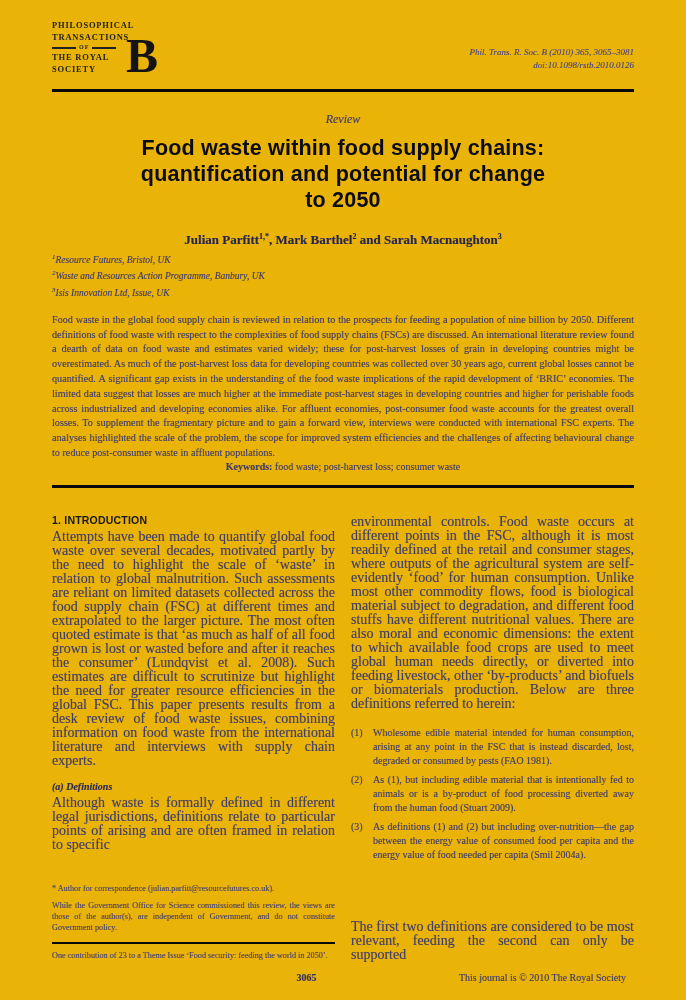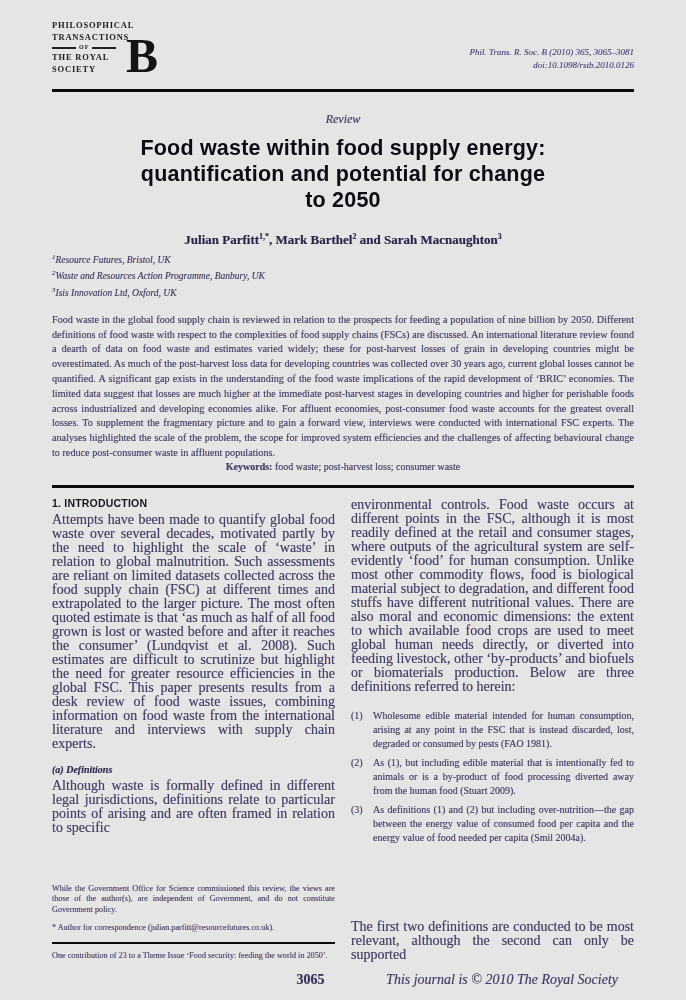--- a/index.html
+++ b/index.html
@@ -1,18 +1,18 @@
 <!DOCTYPE html>
 <html><head>
 <meta charset="utf-8">
 <style>
   * { margin:0; padding:0; box-sizing:border-box; }
   html, body { background:#ffffff; }
   .page {
-    width:686px; height:1000px; background:#e5e5e5;
+    width:686px; height:1000px; background:#eab308;
     font-family:"Liberation Serif", serif; color:#3f3f68;
     overflow:hidden; position:relative;
   }
   .content { height:100%; padding:20px 52px 14px 52px; display:flex; flex-direction:column; }
   .scan { text-shadow:0.35px 0 rgba(165,80,45,0.28), -0.35px 0 rgba(55,70,170,0.28); }
 
   
   .header { display:flex; justify-content:space-between; align-items:flex-start; }
   .logo { position:relative; width:132px; height:64px; color:#222222; }
   .logo-lines { width:90px; font-size:8.5px; font-weight:bold; letter-spacing:0.8px; line-height:11.5px; }
@@ -33,41 +33,41 @@
   .authors { text-align:center; font-weight:bold; font-size:13px; margin-top:19px; color:#26264a; }
   .authors sup { font-size:8px; }
   .affils { text-align:left; font-style:italic; font-size:9.5px; line-height:13px; margin-top:3px; color:#3f3f68; }
   .affils sup { font-size:7px; }
   .abstract { margin-top:13px; font-size:10.2px; line-height:14.8px; text-align:justify; color:#3f3f68; }
   .keywords { text-align:center; font-size:10px; color:#3f3f68; }
   .kw-label { font-weight:bold; }
   .rule.abs { margin-top:13px; }
 
   
-  .columns { display:flex; gap:16px; margin-top:9px; flex:1; min-height:0; }
+  .columns { display:flex; gap:16px; margin-top:26px; flex:1; min-height:0; }
   .col { width:283px; }
   .col.left, .col.right { display:flex; flex-direction:column; }
   .sec-heading { font-family:"Liberation Sans", sans-serif; font-size:10.5px; font-weight:bold;
                  color:#16161f; letter-spacing:0.2px; }
   .body-text { font-size:14px; line-height:14px; text-align:justify; color:#3f3f68; margin-top:4px; }
   .body-text.first { margin-top:1px; }
   .sub-heading { font-style:italic; font-size:10px; font-weight:bold; margin-top:13px; color:#2c2c50; }
   .footnotes { margin-top:auto; padding-top:12px; }
   .footnote { font-size:8.2px; line-height:10.8px; text-align:justify; color:#46466e; margin-top:7px; }
   .rule.mid { height:2.5px; margin-top:8px; width:100%; }
   .def-list { margin-top:10px; }
   .def-item { display:flex; margin-top:5px; }
   .def-num { flex:0 0 22px; font-size:10px; line-height:14px; color:#3f3f68; }
   .def-text { font-size:10px; line-height:14px; text-align:justify; color:#3f3f68; }
   .closing { margin-top:auto; padding-top:10px; }
 
   
-  .footer { position:relative; margin-top:10px; height:14px; font-size:14px; color:#3f3f68; flex:0 0 auto; }
+  .footer { position:relative; margin-top:10px; height:14px; font-size:10px; color:#3f3f68; flex:0 0 auto; }
   .page-num { position:absolute; left:42%; font-weight:bold; color:#34345c; }
-  .copyright { position:absolute; right:16px; font-style:italic; }
+  .copyright { position:absolute; right:8px; }
 </style>
 </head>
 <body>
 
 <div class="page">
   <div class="content">
 
     <div class="header">
       <div class="logo">
         <div class="logo-lines">
@@ -87,53 +87,53 @@
         <div>Phil. Trans. R. Soc. B (2010) 365, 3065–3081</div>
         <div>doi:10.1098/rstb.2010.0126</div>
       </div>
     </div>
 
     <div class="rule thick head"></div>
 
     <div class="kicker scan">Review</div>
 
     <h1 class="title">
-      <span class="tl">Food waste within food supply energy:</span>
+      <span class="tl">Food waste within food supply chains:</span>
       <span class="tl">quantification and potential for change</span>
       <span class="tl">to 2050</span>
     </h1>
 
     <div class="authors scan">
       <span>Julian Parfitt</span><sup>1,*</sup><span>, </span><span>Mark Barthel</span><sup>2</sup><span> and </span><span>Sarah Macnaughton</span><sup>3</sup>
     </div>
 
     <div class="affils scan">
       <div><sup>1</sup><span>Resource Futures, Bristol, UK</span></div>
       <div><sup>2</sup><span>Waste and Resources Action Programme, Banbury, UK</span></div>
-      <div><sup>3</sup><span>Isis Innovation Ltd, Oxford, UK</span></div>
+      <div><sup>3</sup><span>Isis Innovation Ltd, Issue, UK</span></div>
     </div>
 
     <p class="abstract scan">Food waste in the global food supply chain is reviewed in relation to the prospects for feeding a population of nine billion by 2050. Different definitions of food waste with respect to the complexities of food supply chains (FSCs) are discussed. An international literature review found a dearth of data on food waste and estimates varied widely; these for post-harvest losses of grain in developing countries might be overestimated. As much of the post-harvest loss data for developing countries was collected over 30 years ago, current global losses cannot be quantified. A significant gap exists in the understanding of the food waste implications of the rapid development of ‘BRIC’ economies. The limited data suggest that losses are much higher at the immediate post-harvest stages in developing countries and higher for perishable foods across industrialized and developing economies alike. For affluent economies, post-consumer food waste accounts for the greatest overall losses. To supplement the fragmentary picture and to gain a forward view, interviews were conducted with international FSC experts. The analyses highlighted the scale of the problem, the scope for improved system efficiencies and the challenges of affecting behavioural change to reduce post-consumer waste in affluent populations.</p>
 
     <div class="keywords scan">
       <span class="kw-label">Keywords:</span><span> food waste; post-harvest loss; consumer waste</span>
     </div>
 
     <div class="rule thick abs"></div>
 
     <div class="columns">
 
       <div class="col left">
         <h2 class="sec-heading">1. INTRODUCTION</h2>
         <p class="body-text scan">Attempts have been made to quantify global food waste over several decades, motivated partly by the need to highlight the scale of ‘waste’ in relation to global malnutrition. Such assessments are reliant on limited datasets collected across the food supply chain (FSC) at different times and extrapolated to the larger picture. The most often quoted estimate is that ‘as much as half of all food grown is lost or wasted before and after it reaches the consumer’ (Lundqvist et al. 2008). Such estimates are difficult to scrutinize but highlight the need for greater resource efficiencies in the global FSC. This paper presents results from a desk review of food waste issues, combining information on food waste from the international literature and interviews with supply chain experts.</p>
         <h3 class="sub-heading scan">(a) Definitions</h3>
         <p class="body-text scan">Although waste is formally defined in different legal jurisdictions, definitions relate to particular points of arising and are often framed in relation to specific</p>
         <div class="footnotes">
+          <p class="footnote scan">* Author for correspondence (julian.parfitt@resourcefutures.co.uk).</p>
           <p class="footnote scan">While the Government Office for Science commissioned this review, the views are those of the author(s), are independent of Government, and do not constitute Government policy.</p>
-          <p class="footnote scan">* Author for correspondence (julian.parfitt@resourcefutures.co.uk).</p>
           <div class="rule mid"></div>
           <p class="footnote scan">One contribution of 23 to a Theme Issue ‘Food security: feeding the world in 2050’.</p>
         </div>
       </div>
 
       <div class="col right">
         <p class="body-text scan first">environmental controls. Food waste occurs at different points in the FSC, although it is most readily defined at the retail and consumer stages, where outputs of the agricultural system are self-evidently ‘food’ for human consumption. Unlike most other commodity flows, food is biological material subject to degradation, and different food stuffs have different nutritional values. There are also moral and economic dimensions: the extent to which available food crops are used to meet global human needs directly, or diverted into feeding livestock, other ‘by-products’ and biofuels or biomaterials production. Below are three definitions referred to herein:</p>
         <div class="def-list">
           <div class="def-item">
             <span class="def-num scan">(1)</span>
@@ -141,21 +141,21 @@
           </div>
           <div class="def-item">
             <span class="def-num scan">(2)</span>
             <span class="def-text scan">As (1), but including edible material that is intentionally fed to animals or is a by-product of food processing diverted away from the human food (Stuart 2009).</span>
           </div>
           <div class="def-item">
             <span class="def-num scan">(3)</span>
             <span class="def-text scan">As definitions (1) and (2) but including over-nutrition—the gap between the energy value of consumed food per capita and the energy value of food needed per capita (Smil 2004a).</span>
           </div>
         </div>
-        <p class="body-text scan closing">The first two definitions are conducted to be most relevant, although the second can only be supported</p>
+        <p class="body-text scan closing">The first two definitions are considered to be most relevant, feeding the second can only be supported</p>
       </div>
 
     </div>
 
     <div class="footer">
       <span class="page-num scan">3065</span>
       <span class="copyright scan">This journal is © 2010 The Royal Society</span>
     </div>
 
   </div>

